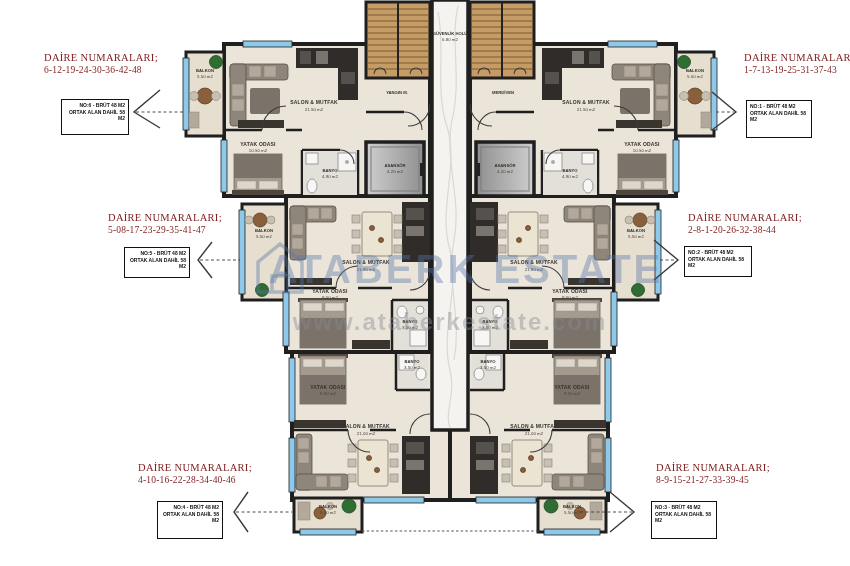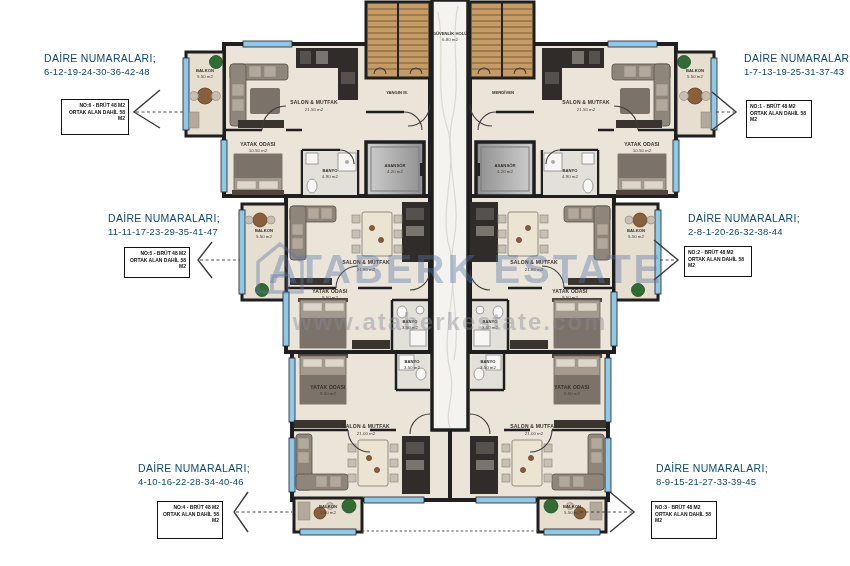--- a/index.html
+++ b/index.html
@@ -38,21 +38,21 @@
   .ra {font-family:"Liberation Sans",sans-serif;font-size:4.4px;fill:#46423c;text-anchor:middle;}
   .rs {font-family:"Liberation Sans",sans-serif;font-weight:bold;font-size:4.2px;fill:#35312c;text-anchor:middle;}
   .chev{stroke:#3a3a3a;stroke-width:1.4;fill:none;}
   .lead{stroke:#3a3a3a;stroke-width:.9;stroke-dasharray:3 2.5;}
   .dash2{stroke:#555;stroke-width:1;stroke-dasharray:2.5 2.2;}
   .wm1{font-family:"Liberation Sans",sans-serif;font-weight:bold;font-size:40px;fill:rgba(88,118,168,.40);text-anchor:middle;letter-spacing:3px;}
   .wm2{font-family:"Liberation Sans",sans-serif;font-weight:bold;font-size:24px;fill:rgba(134,139,147,.42);text-anchor:middle;letter-spacing:2px;}
   .wmlogo{stroke:rgba(88,118,168,.40);stroke-width:3.5;fill:none;}
 
   
-  .anno{position:absolute;color:#0c4a6e;font-family:Liberation Sans, sans-serif;}
+  .anno{position:absolute;color:#7f1d1d;font-family:Liberation Serif, serif;}
   .anno-title{font-size:10.5px;letter-spacing:.3px;white-space:nowrap;}
   .anno-nums{font-size:9.5px;letter-spacing:.2px;white-space:nowrap;margin-top:2px;}
   .anno-box{position:absolute;border:1.2px solid #111;background:#fff;
             font-family:"Liberation Sans",sans-serif;font-weight:bold;font-size:5px;
             line-height:1.3;color:#111;padding:2px 3px;box-sizing:border-box;}
   .ar{text-align:right;} .al{text-align:left;}
 </style>
 </head>
 <body>
 
@@ -356,21 +356,21 @@
     <div class="anno-title">DAİRE NUMARALARI;</div>
     <div class="anno-nums">6-12-19-24-30-36-42-48</div>
   </div>
   <div class="anno-box ar" style="left:61px;top:99px;width:68px;height:36px;">
     <div>NO:6 - BRÜT 48 M2</div>
     <div>ORTAK ALAN DAHİL 58 M2</div>
   </div>
 
   <div class="anno" style="left:108px;top:212px;">
     <div class="anno-title">DAİRE NUMARALARI;</div>
-    <div class="anno-nums">11-11-17-23-29-35-41-47</div>
+    <div class="anno-nums">5-08-17-23-29-35-41-47</div>
   </div>
   <div class="anno-box ar" style="left:124px;top:247px;width:66px;height:31px;">
     <div>NO:5 - BRÜT 48 M2</div>
     <div>ORTAK ALAN DAHİL 58 M2</div>
   </div>
 
   <div class="anno" style="left:138px;top:462px;">
     <div class="anno-title">DAİRE NUMARALARI;</div>
     <div class="anno-nums">4-10-16-22-28-34-40-46</div>
   </div>

